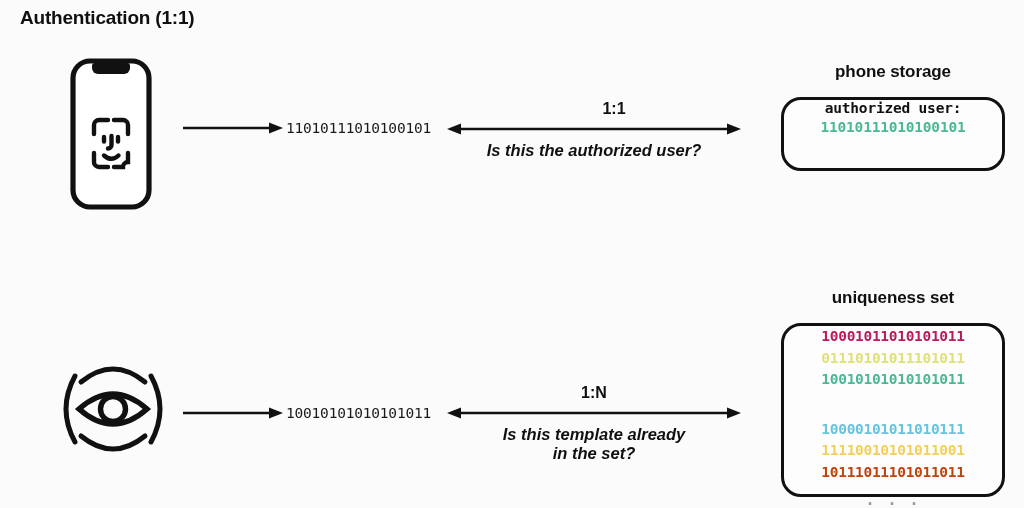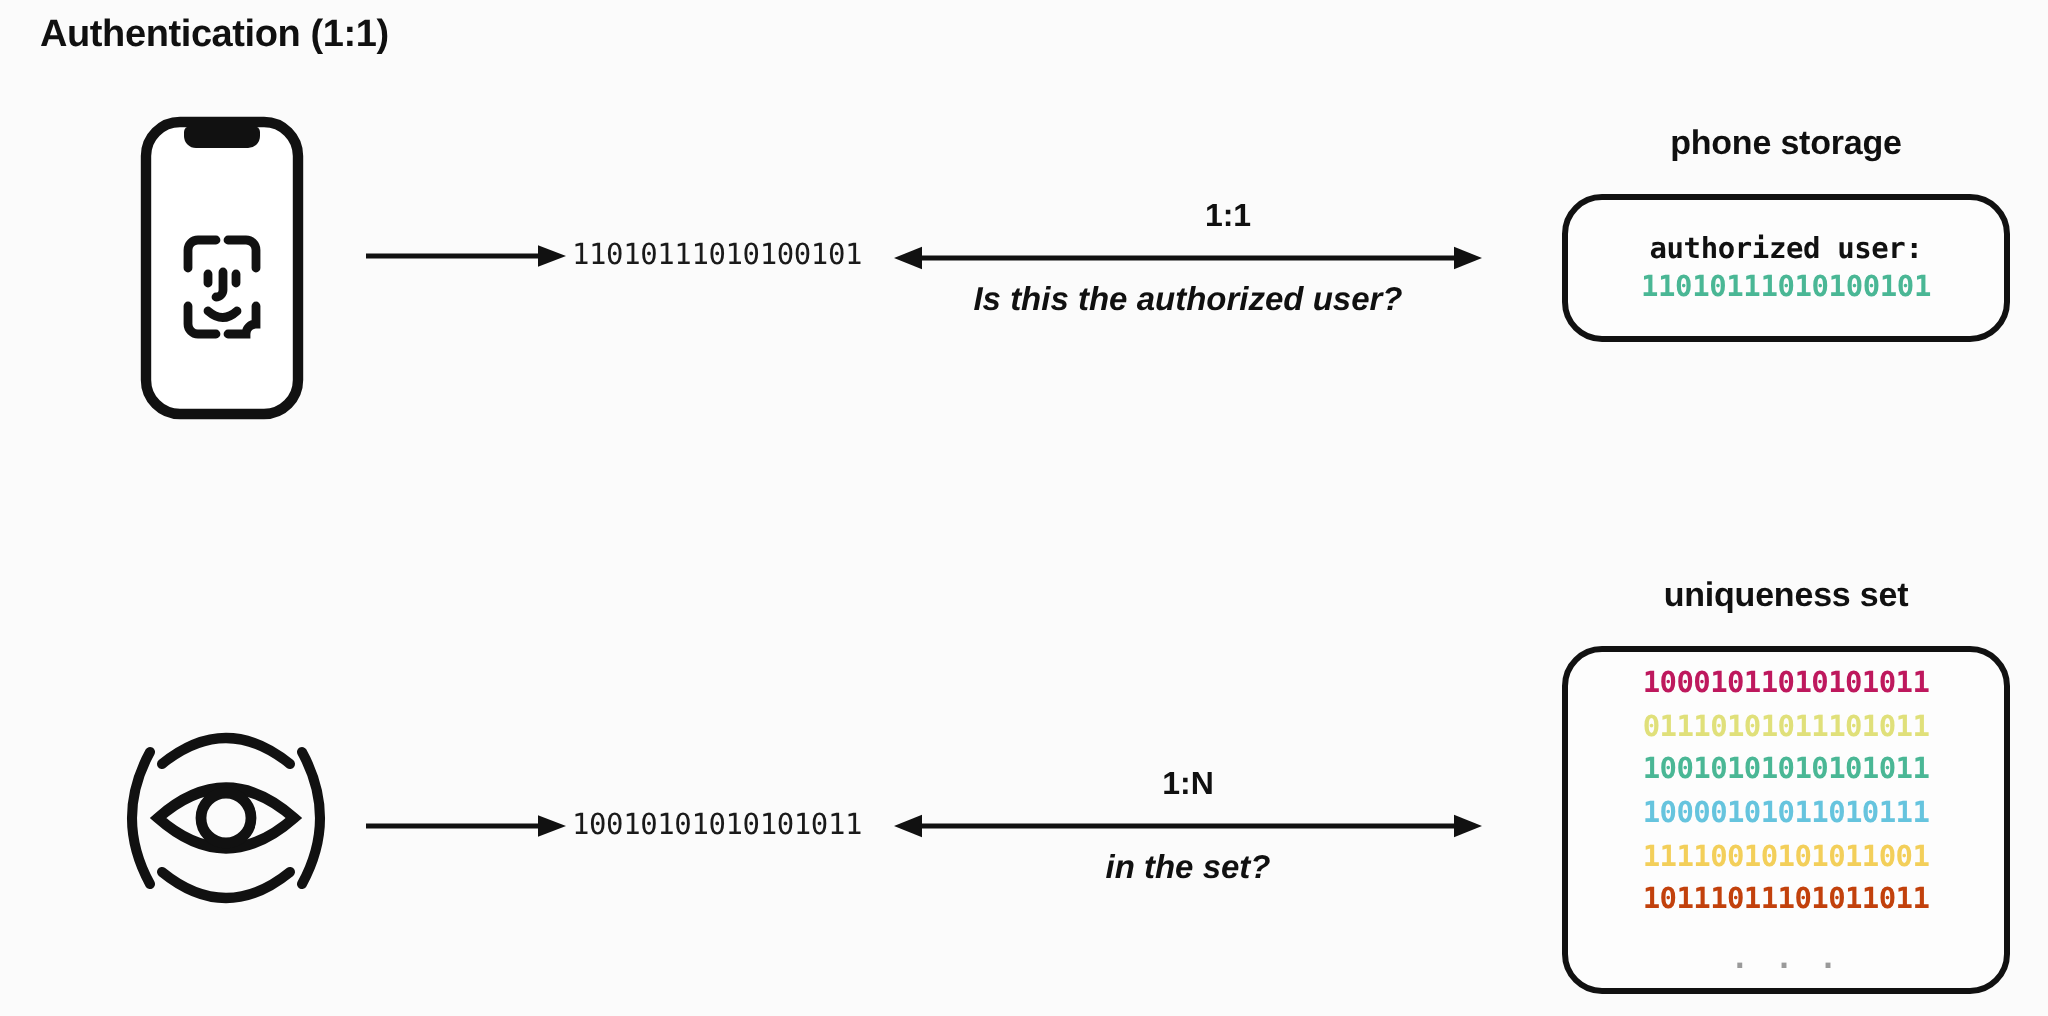--- a/index.html
+++ b/index.html
@@ -81,21 +81,20 @@
     border: 3px solid #111111;
     border-radius: 20px;
     background: #fdfdfd;
   }
   .store-box-inner {
     width: 100%;
     height: 100%;
     display: flex;
     flex-direction: column;
     align-items: center;
-    justify-content: center;
   }
   .auth-user-label {
     font-family: "DejaVu Sans Mono", "Liberation Mono", monospace;
     font-size: 14.5px;
     font-weight: bold;
     color: #111111;
     letter-spacing: -0.2px;
     white-space: nowrap;
   }
   .auth-user-value {
@@ -211,33 +210,34 @@
 
   <div class="abs" style="left:447px; top:403px;">
     <svg class="arrow-svg" width="294" height="20" viewBox="0 0 294 20" xmlns="http://www.w3.org/2000/svg">
       <line x1="12" y1="10" x2="282" y2="10" stroke="#111111" stroke-width="2.4"></line>
       <polygon points="0,10 14,4.4 14,15.6" fill="#111111"></polygon>
       <polygon points="294,10 280,4.4 280,15.6" fill="#111111"></polygon>
     </svg>
   </div>
 
   <div class="abs rel-question" style="left:440px; top:425px; width:308px;">
+    <div>Is this template already</div>
     <div>in the set?</div>
   </div>
 
   <div class="abs store-label" style="left:782px; top:288px; width:222px;">uniqueness set</div>
 
   <div class="abs store-box" style="left:781px; top:323px; width:224px; height:174px;">
     <div class="store-box-inner">
       <div class="set-list">
 
       <div class="set-row" style="color: #be185d;">10001011010101011</div>
           <div class="set-row" style="color: rgb(224, 224, 122);">01110101011101011</div>
           <div class="set-row" style="color: rgb(74, 183, 149);">10010101010101011</div>
-          <div class="set-row" style="color: rgb(102, 196, 222);">10000101011010111</div>
+          <div class="set-row" style="color: rgb(102, 196, 222); margin-top: 28px;">10000101011010111</div>
           <div class="set-row" style="color: rgb(243, 207, 90);">11110010101011001</div>
           <div class="set-row" style="color: #c2410c;">10111011101011011</div>
         </div>
       <div class="set-ellipsis">. . .</div>
     </div>
   </div>
 
 </div>
 
 </body></html>

